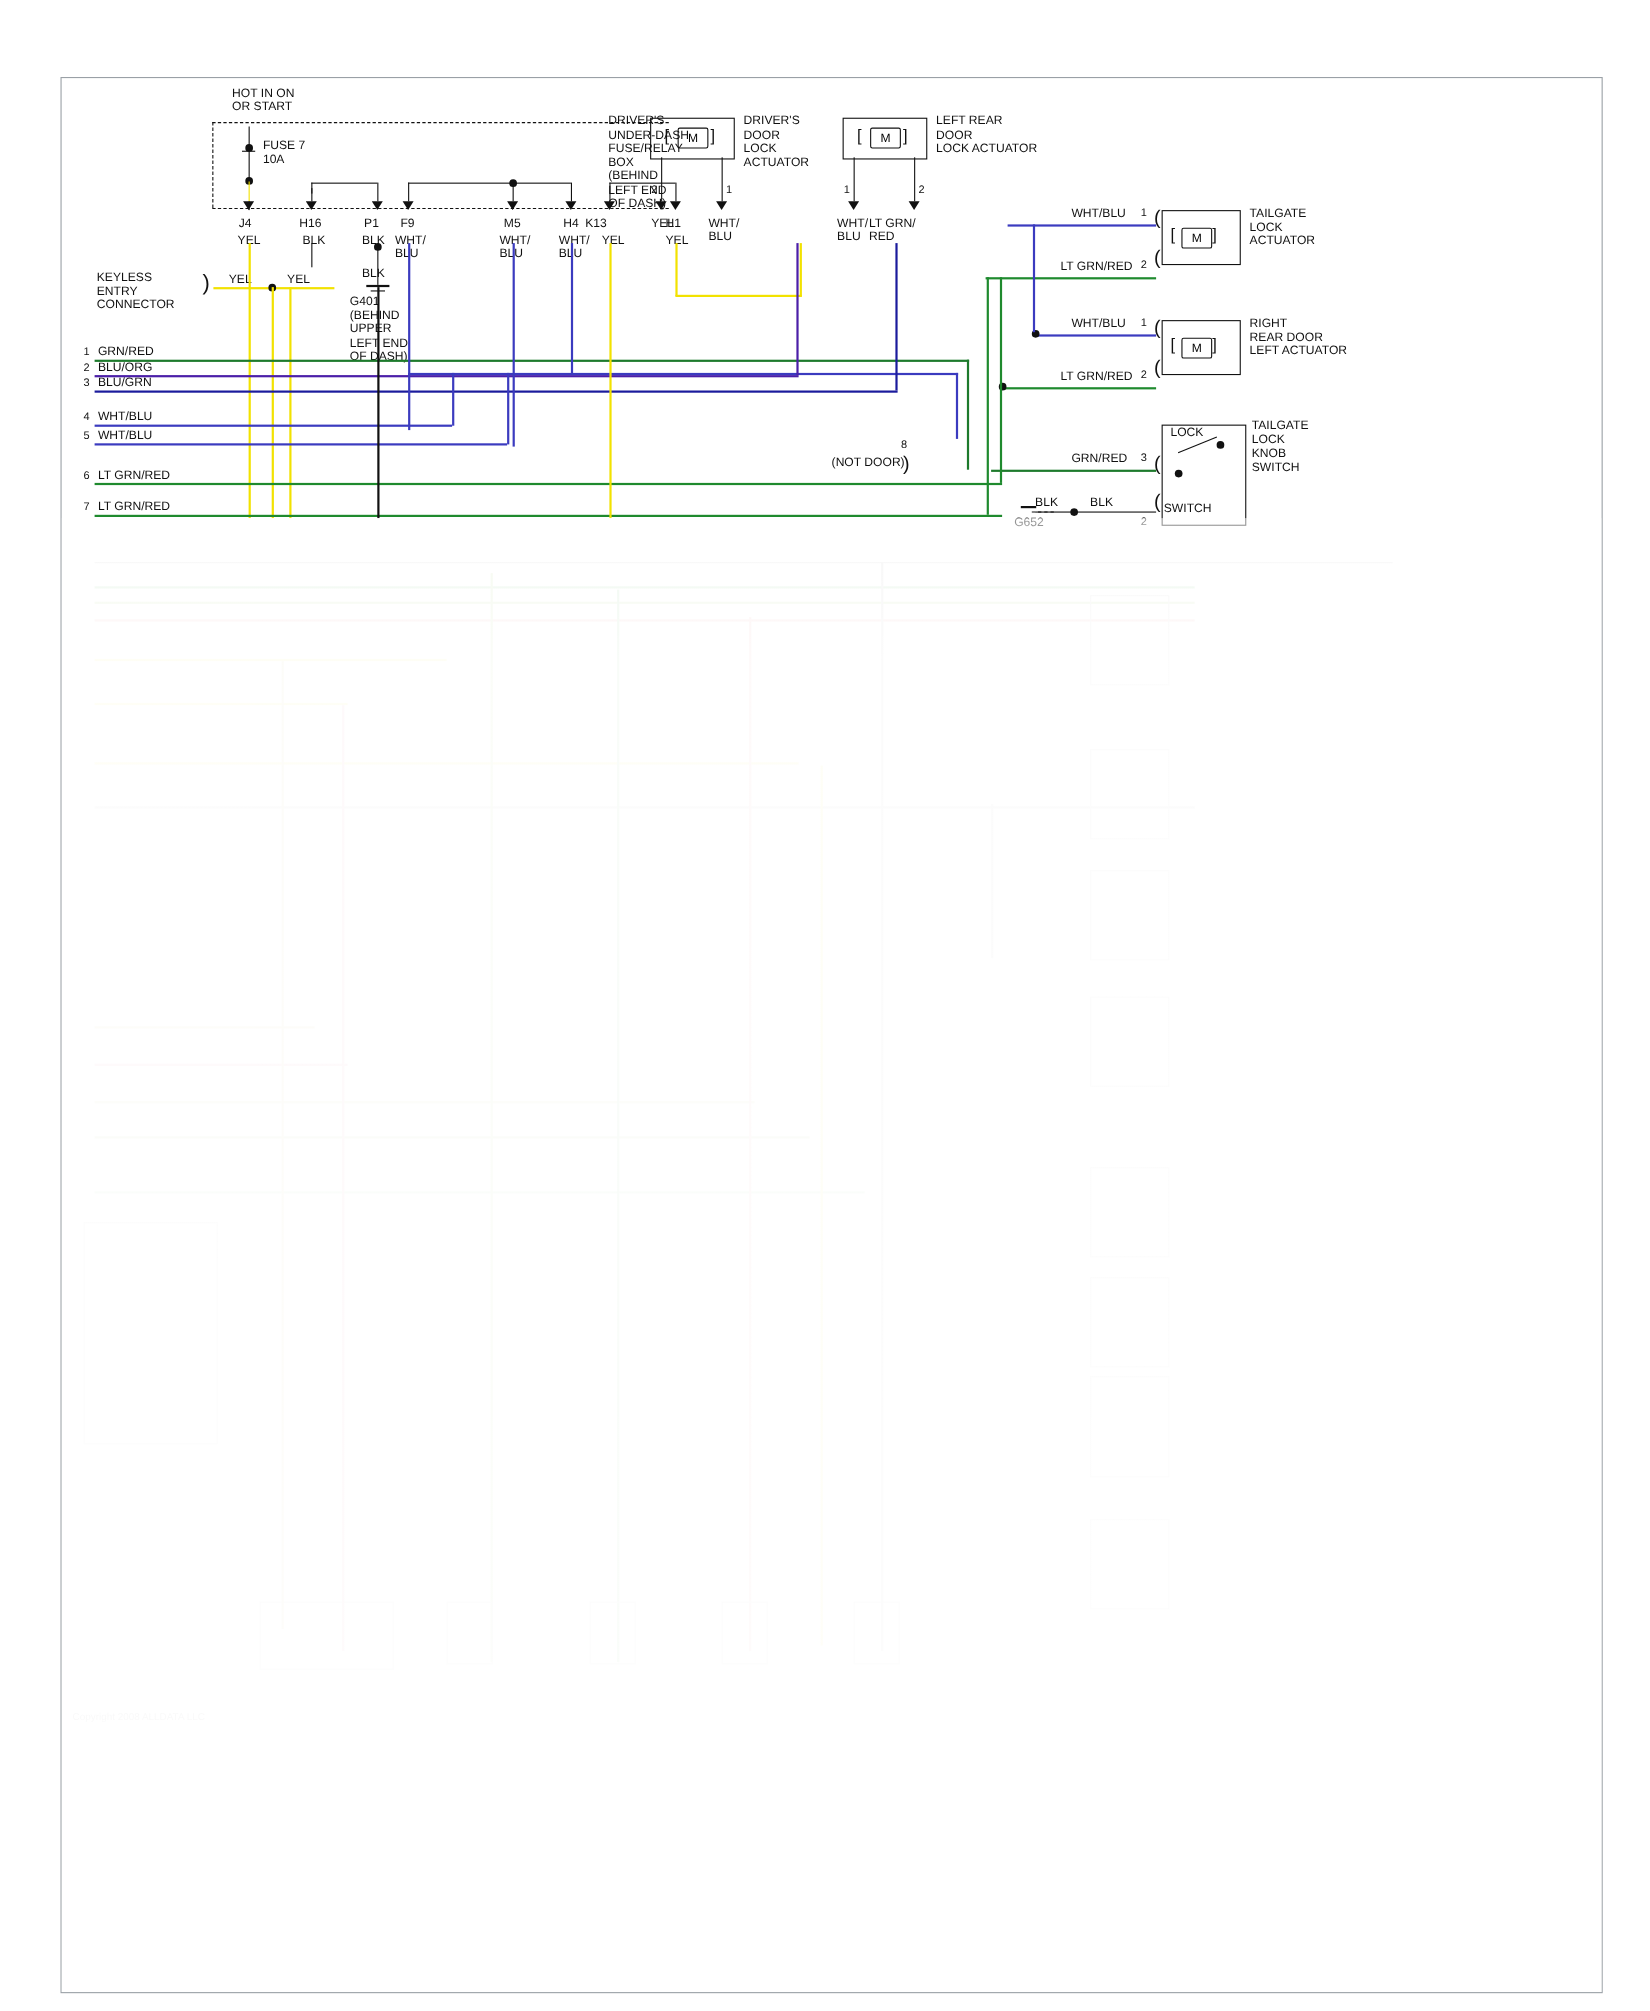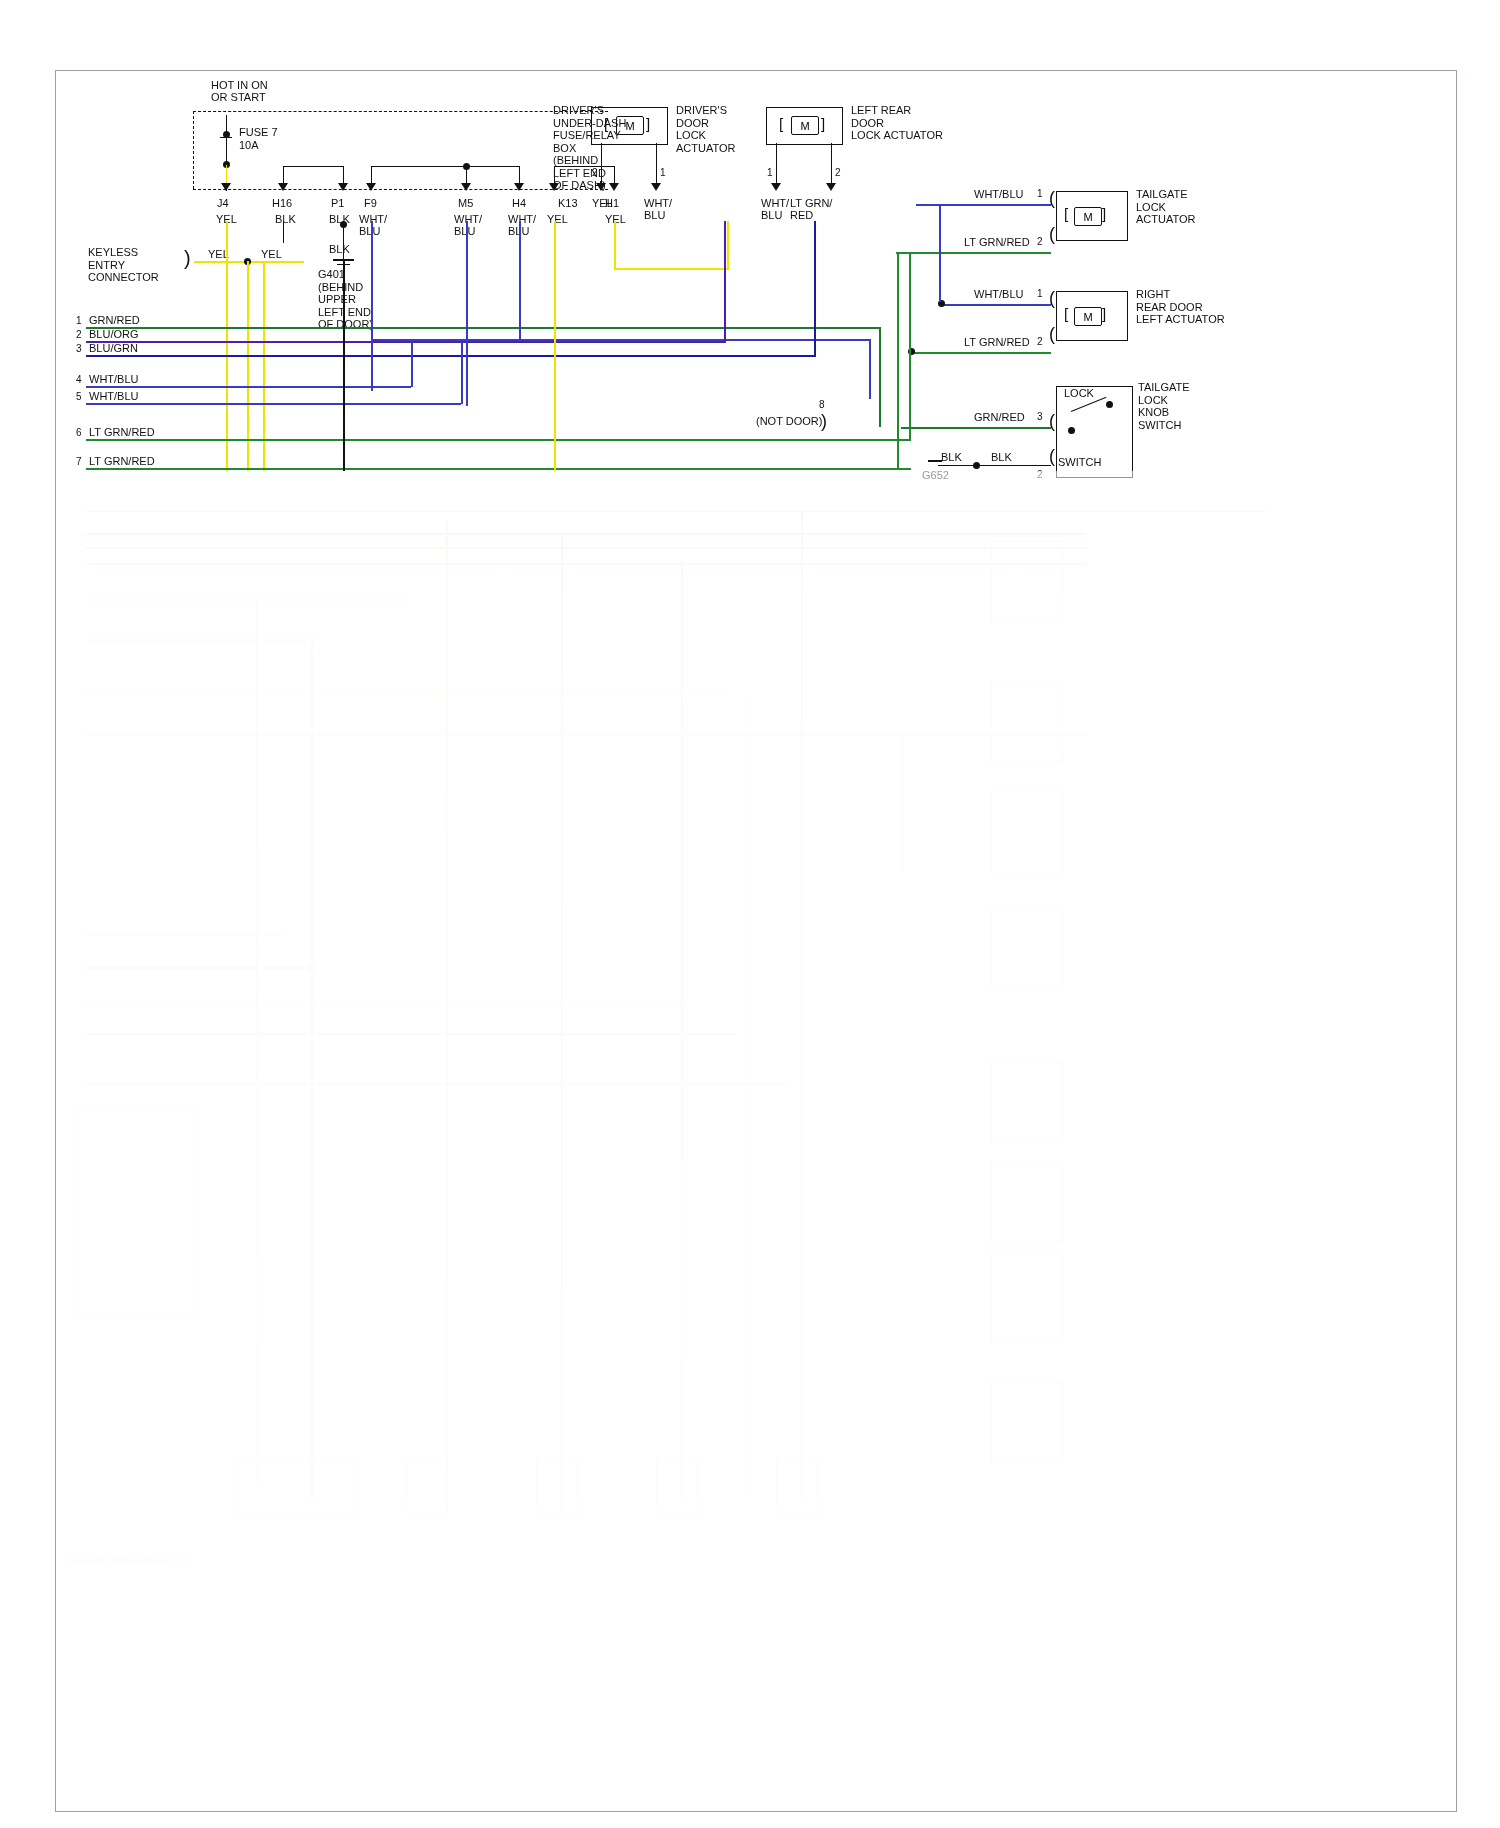--- a/index.html
+++ b/index.html
@@ -72,21 +72,21 @@
   <div class="lbl" style="left:273px;top:172px;">BLK</div>
 
   <div class="wire v" style="left:287px;top:156px;height:32px;border-color:#111;"></div>
   <div class="dot" style="left:284px;top:150px;"></div>
   <div class="wire h" style="left:277px;top:188px;width:21px;border-color:#111;border-top-width:2px;"></div>
   <div class="wire h" style="left:281px;top:193px;width:13px;border-color:#111;"></div>
   <div class="lbl" style="left:262px;top:197px;line-height:12.5px;">G401
 (BEHIND
 UPPER
 LEFT END
-OF DOOR)</div>
+OF DASH)</div>
 
   <div class="wire h" style="left:315px;top:95px;width:95px;border-color:#111;"></div>
   <div class="wire v" style="left:315px;top:95px;height:17px;border-color:#111;"></div>
   <div class="wire v" style="left:410px;top:95px;height:17px;border-color:#111;"></div>
   <div class="dot" style="left:407px;top:92px;"></div>
   <div class="arrow" style="left:310px;top:112px;"></div>
   <div class="arrow" style="left:405px;top:112px;"></div>
   <div class="lbl" style="left:308px;top:126px;">F9</div>
   <div class="lbl" style="left:303px;top:142px;line-height:12px;">WHT/
 BLU</div>
@@ -99,21 +99,21 @@
   <div class="arrow" style="left:458px;top:112px;"></div>
   <div class="lbl" style="left:456px;top:126px;">H4</div>
   <div class="lbl" style="left:452px;top:142px;line-height:12px;">WHT/
 BLU</div>
 
   <div class="wire h" style="left:498px;top:95px;width:60px;border-color:#111;"></div>
   <div class="wire v" style="left:498px;top:95px;height:17px;border-color:#111;"></div>
   <div class="wire v" style="left:558px;top:95px;height:17px;border-color:#111;"></div>
   <div class="arrow" style="left:493px;top:112px;"></div>
   <div class="arrow" style="left:553px;top:112px;"></div>
-  <div class="lbl" style="left:502px;top:126px;">K13</div>
+  <div class="lbl" style="left:476px;top:126px;">K13</div>
   <div class="lbl" style="left:491px;top:142px;">YEL</div>
   <div class="lbl" style="left:549px;top:126px;">H1</div>
   <div class="lbl" style="left:549px;top:142px;">YEL</div>
 
   <div class="lbl" style="left:32px;top:175px;line-height:12.5px;">KEYLESS
 ENTRY
 CONNECTOR</div>
   <div class="cbr" style="left:128px;top:176px;font-size:20px;">)</div>
   <div class="wire h" style="left:138px;top:190px;width:110px;border-color:#f2e200;border-top-width:2px;"></div>
   <div class="lbl" style="left:152px;top:177px;">YEL</div>

